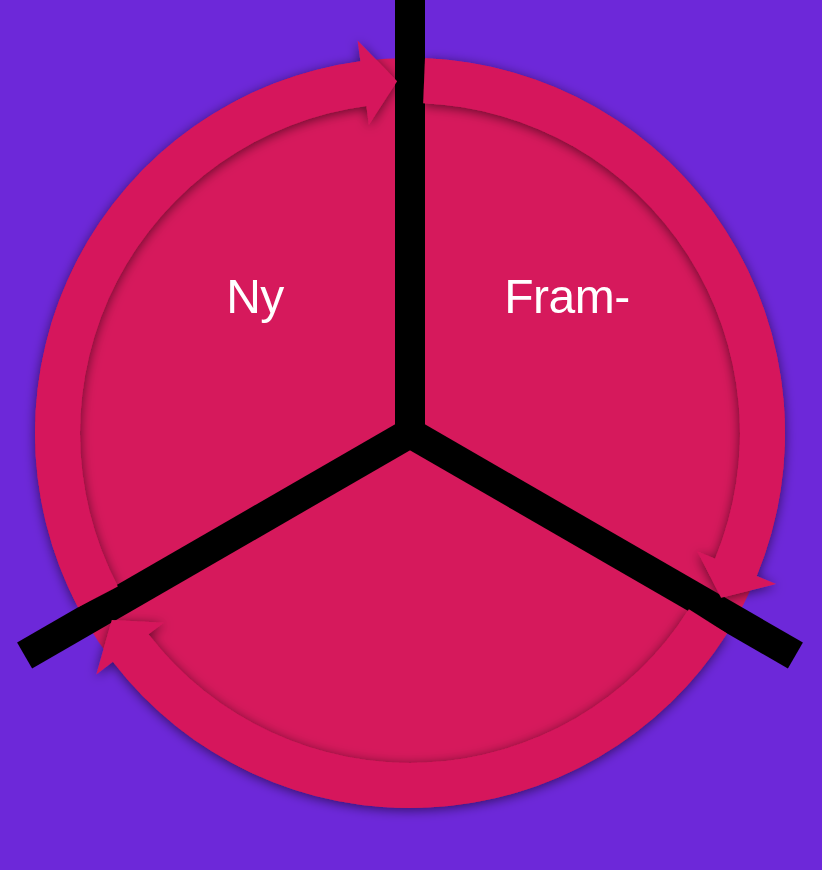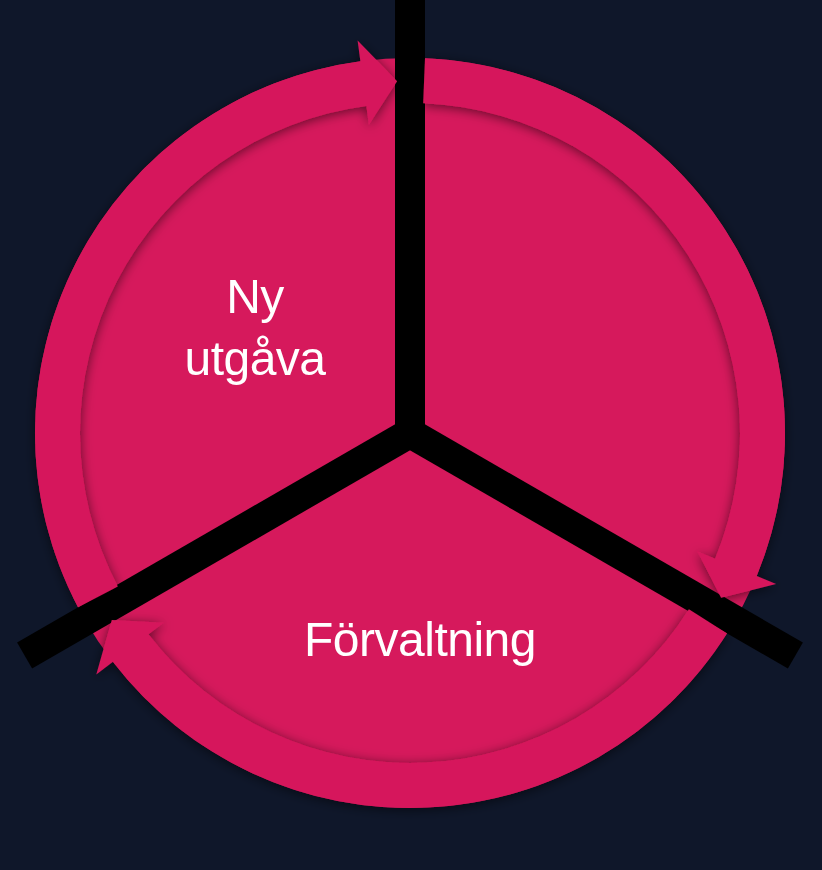--- a/index.html
+++ b/index.html
@@ -32,21 +32,21 @@
     pointer-events: none;
   }
   .seg-label span { display: block; }
   .label-0 { left: 55px;  top: 266px; }
   .label-1 { left: 367px; top: 266px; }
   .label-2 { left: 220px; top: 609px; }
 </style>
 </head>
 <body>
 
-<div class="stage" style="background: #0f172a;">
+<div class="stage" style="background: #6d28d9;">
   <svg width="822" height="870" viewBox="0 0 822 870">
     <defs>
       <filter id="arrowShadow" x="-30%" y="-30%" width="160%" height="160%">
         <feDropShadow dx="0" dy="2" stdDeviation="6" flood-color="#000000" flood-opacity="0.55"></feDropShadow>
       </filter>
     </defs>
     <g>
       <path class="wedge" d="M 410 433 L 85.2 620.5 A 375 375 0 0 1 410.0 58.0 Z" fill="#d6195c"></path>
       <path class="wedge" d="M 410 433 L 410.0 58.0 A 375 375 0 0 1 734.8 620.5 Z" fill="#d6195c"></path>
       <path class="wedge" d="M 410 433 L 734.8 620.5 A 375 375 0 0 1 85.2 620.5 Z" fill="#d6195c"></path>
@@ -58,20 +58,17 @@
     </g>
     <g>
       <path class="ring-arrow" filter="url(#arrowShadow)" d="M 78.0 607.3 A 375 375 0 0 1 360.4 61.3 L 357.6 40.5 L 397.1 81.2 L 368.9 124.7 L 366.4 105.9 A 330 330 0 0 0 117.8 586.4 Z" fill="#d6195c"></path>
       <path class="ring-arrow" filter="url(#arrowShadow)" d="M 425.0 58.3 A 375 375 0 0 1 756.7 575.9 L 776.1 583.9 L 721.1 597.7 L 697.5 551.5 L 715.1 558.8 A 330 330 0 0 0 423.2 103.3 Z" fill="#d6195c"></path>
       <path class="ring-arrow" filter="url(#arrowShadow)" d="M 727.0 633.4 A 375 375 0 0 1 112.9 661.8 L 96.3 674.6 L 111.8 620.1 L 163.6 622.8 L 148.5 634.3 A 330 330 0 0 0 688.9 609.3 Z" fill="#d6195c"></path>
     </g>
   </svg>
 
   <div class="seg-label label-0" style="color: rgb(255, 255, 255);">
     <span>Ny</span>
-    <span>utgåva</span>
   </div>
   <div class="seg-label label-1" style="color: rgb(255, 255, 255);">
-  </div>
-  <div class="seg-label label-2" style="color: rgb(255, 255, 255);">
-    <span>Förvaltning</span>
+    <span>Fram-</span>
   </div>
 </div>
 
 </body></html>

